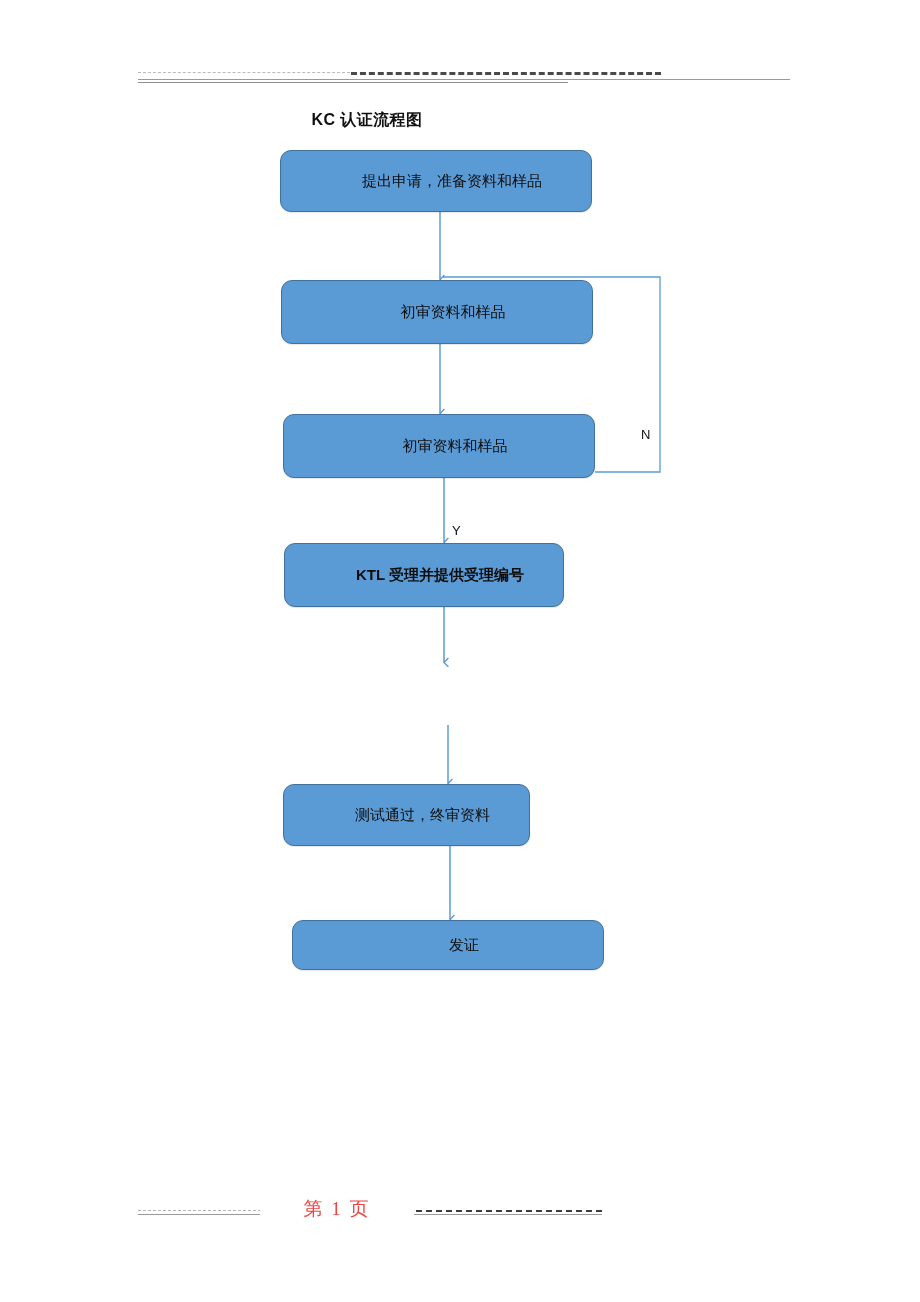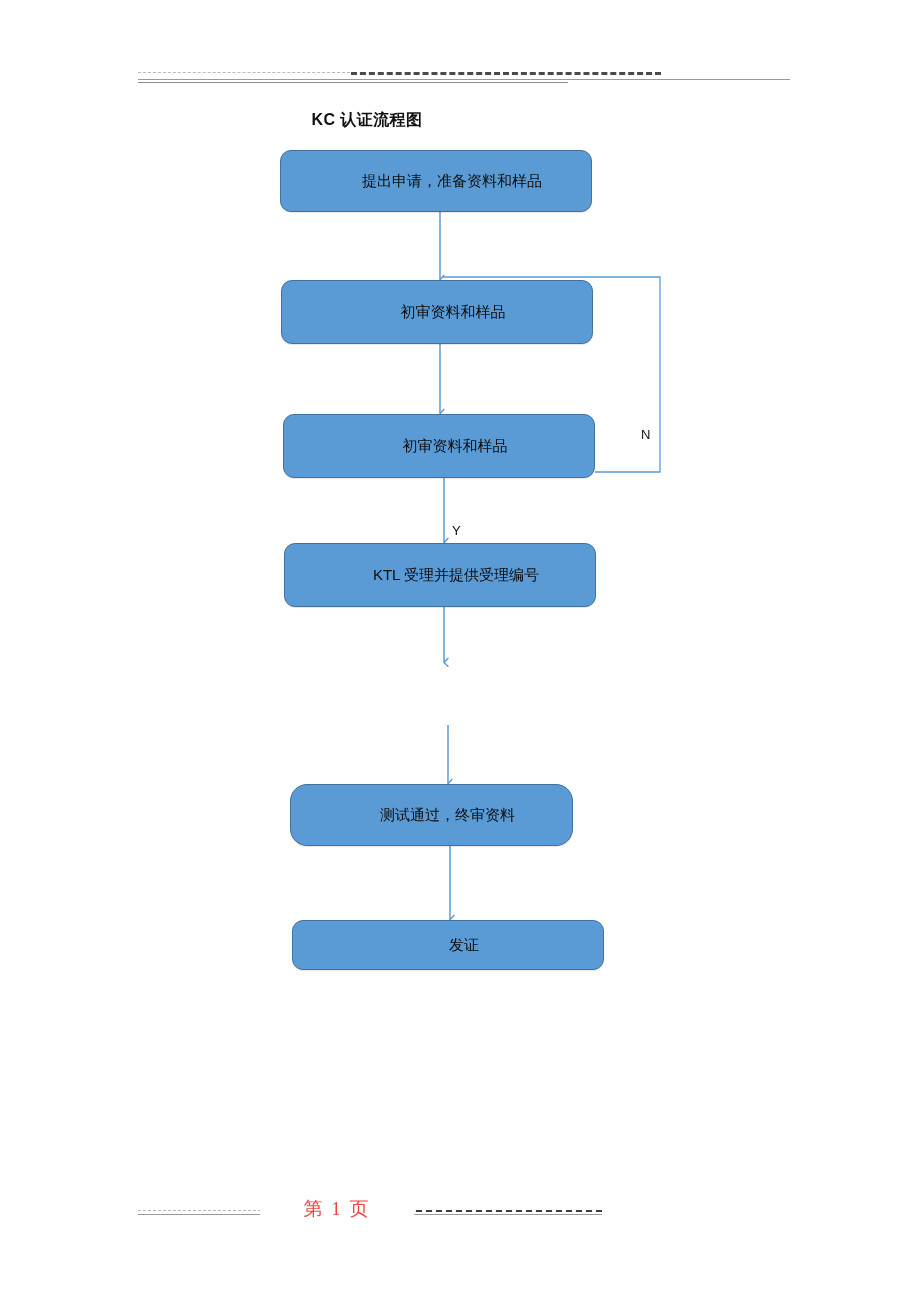--- a/index.html
+++ b/index.html
@@ -97,23 +97,23 @@
 
   .node-label {
     display: block;
     padding: 0 8px;
   }
 
   
   #node-1 { left: 280px; top: 150px;  width: 312px; height: 62px; }
   #node-2 { left: 281px; top: 280px;  width: 312px; height: 64px; }
   #node-3 { left: 283px; top: 414px;  width: 312px; height: 64px; }
-  #node-4 { left: 284px; top: 543px;  width: 312px; height: 64px; }
+  #node-4 { left: 284px; top: 543px;  width: 280px; height: 64px; font-weight: bold; }
   #node-5 { left: 288px; top: 663px;  width: 312px; height: 62px; }
-  #node-6 { left: 290px; top: 784px;  width: 283px; height: 62px; border-radius: 17px; }
+  #node-6 { left: 283px; top: 784px;  width: 247px; height: 62px; }
   #node-7 { left: 292px; top: 920px;  width: 312px; height: 50px; }
 
   
   .connectors {
     position: absolute;
     left: 0;
     top: 0;
     width: 920px;
     height: 1302px;
     pointer-events: none;

